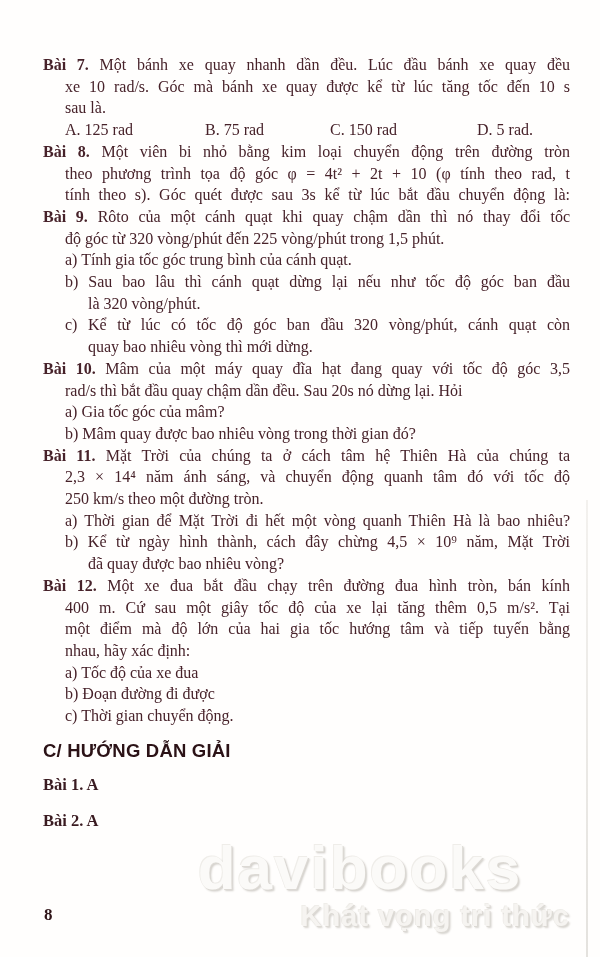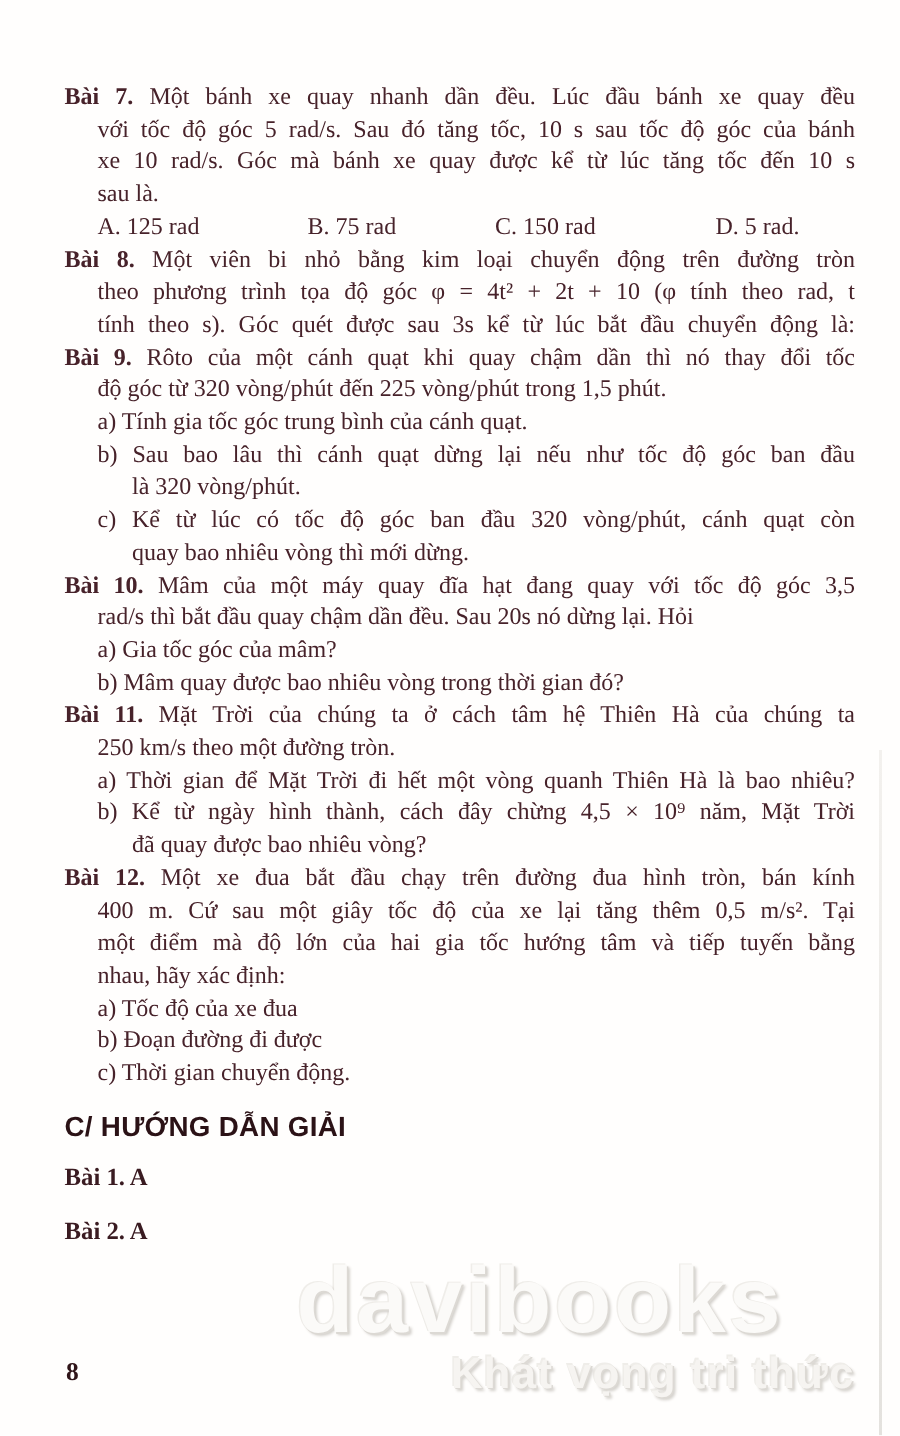--- a/index.html
+++ b/index.html
@@ -101,21 +101,20 @@
 </style>
 </head>
 <body>
 
 <div class="page">
 
   <div class="content">
 
     <section class="prob">
       <div class="ln hang jf"><b class="plabel">Bài 7.</b> <span>Một bánh xe quay nhanh dần đều. Lúc đầu bánh xe quay đều</span></div>
-      <div class="ln cont jf">với tốc độ góc 5 rad/s. Sau đó tăng tốc, 10 s sau tốc độ góc của bánh</div>
       <div class="ln cont jf">xe 10 rad/s. Góc mà bánh xe quay được kể từ lúc tăng tốc đến 10 s</div>
       <div class="ln cont">sau là.</div>
       <div class="ln opts">
         <span>A. 125 rad</span>
         <span>B. 75 rad</span>
         <span>C. 150 rad</span>
         <span>D. 5 rad.</span>
       </div>
     </section>
 
@@ -137,20 +136,21 @@
 
     <section class="prob">
       <div class="ln hang jf"><b class="plabel">Bài 10.</b> <span>Mâm của một máy quay đĩa hạt đang quay với tốc độ góc 3,5</span></div>
       <div class="ln cont">rad/s thì bắt đầu quay chậm dần đều. Sau 20s nó dừng lại. Hỏi</div>
       <div class="ln sub">a) Gia tốc góc của mâm?</div>
       <div class="ln sub">b) Mâm quay được bao nhiêu vòng trong thời gian đó?</div>
     </section>
 
     <section class="prob">
       <div class="ln hang jf"><b class="plabel">Bài 11.</b> <span>Mặt Trời của chúng ta ở cách tâm hệ Thiên Hà của chúng ta</span></div>
+      <div class="ln cont jf">2,3 × 14⁴ năm ánh sáng, và chuyển động quanh tâm đó với tốc độ</div>
       <div class="ln cont">250 km/s theo một đường tròn.</div>
       <div class="ln sub jf">a) Thời gian để Mặt Trời đi hết một vòng quanh Thiên Hà là bao nhiêu?</div>
       <div class="ln sub jf">b) Kể từ ngày hình thành, cách đây chừng 4,5 × 10⁹ năm, Mặt Trời</div>
       <div class="ln subcont">đã quay được bao nhiêu vòng?</div>
     </section>
 
     <section class="prob">
       <div class="ln hang jf"><b class="plabel">Bài 12.</b> <span>Một xe đua bắt đầu chạy trên đường đua hình tròn, bán kính</span></div>
       <div class="ln cont jf">400 m. Cứ sau một giây tốc độ của xe lại tăng thêm 0,5 m/s². Tại</div>
       <div class="ln cont jf">một điểm mà độ lớn của hai gia tốc hướng tâm và tiếp tuyến bằng</div>

